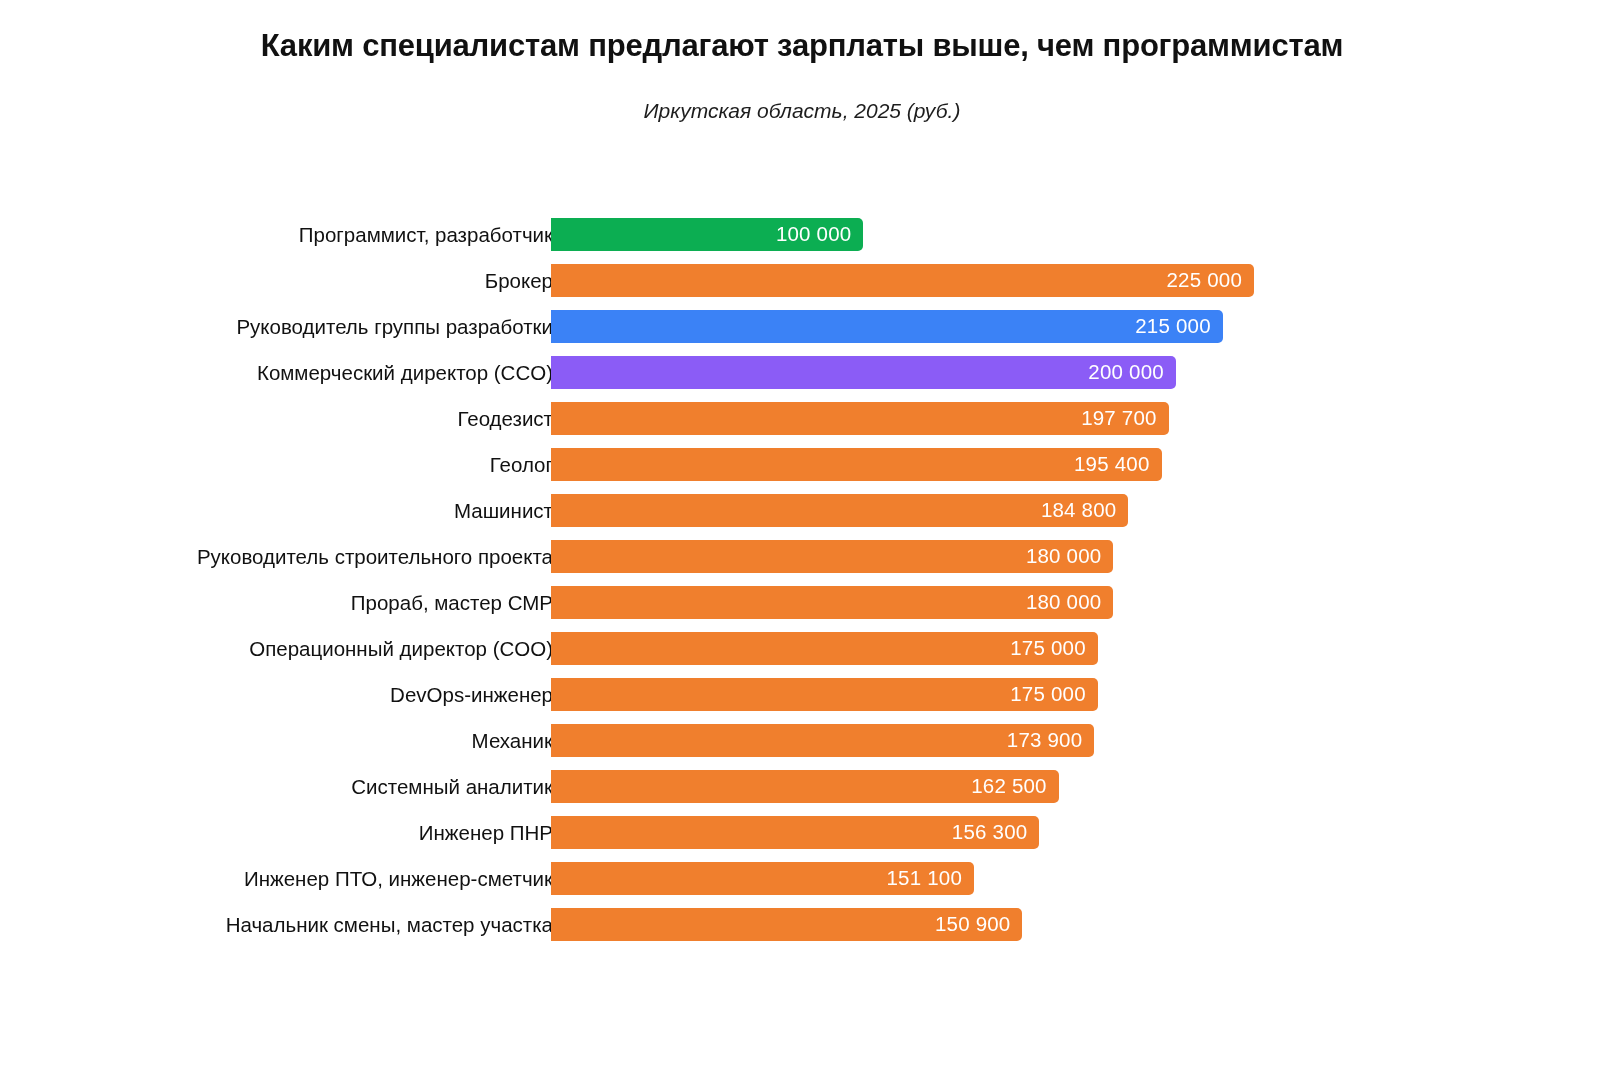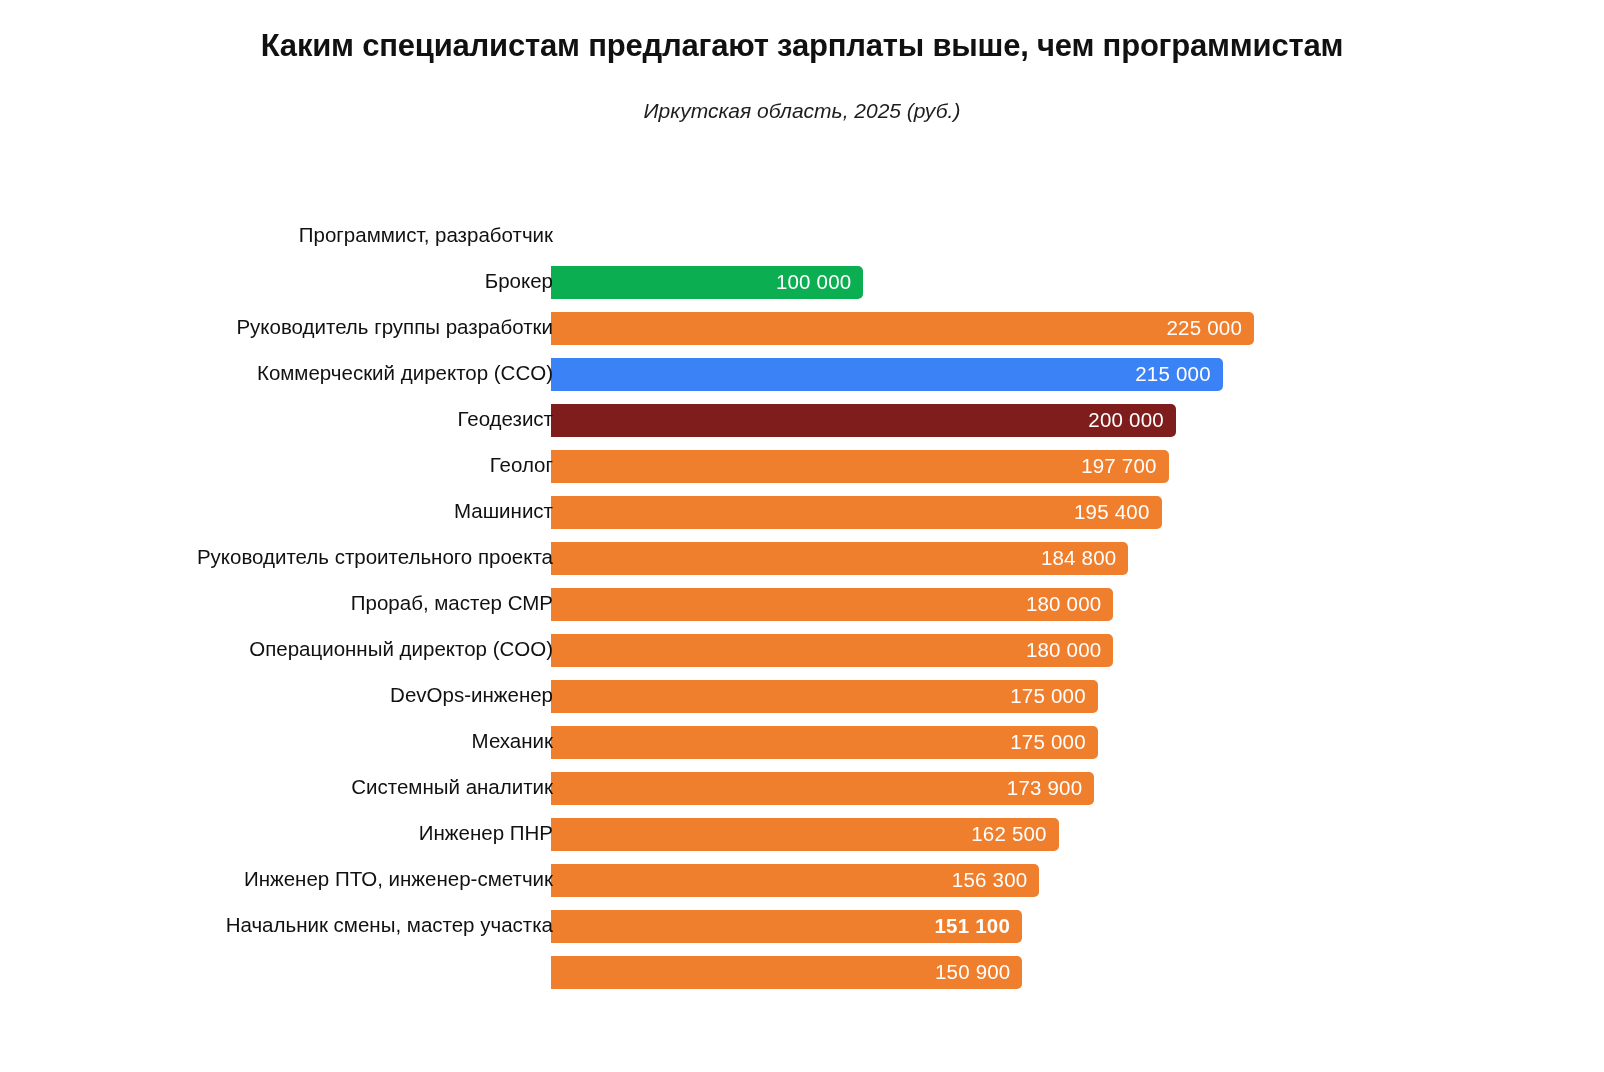--- a/index.html
+++ b/index.html
@@ -72,21 +72,20 @@
     height: 33px;
   }
   .bar {
     height: 33px;
     border-radius: 0 5px 5px 0;
     display: flex;
     align-items: center;
     justify-content: flex-end;
     box-sizing: border-box;
     padding-right: 12px;
-    margin-top: 48px;
   }
   .bar-value {
     font-size: 20.5px;
     color: #ffffff;
     line-height: 1;
     white-space: nowrap;
     letter-spacing: 0.2px;
   }
 </style>
 </head>
@@ -120,21 +119,21 @@
         <div class="cat-label">Руководитель группы разработки</div>
         <div class="bar-track">
           <div class="bar" style="width: 671.756px; background: #3b82f6;">
             <span class="bar-value">215 000</span>
           </div>
         </div>
       </div>
       <div class="row">
         <div class="cat-label">Коммерческий директор (CCO)</div>
         <div class="bar-track">
-          <div class="bar" style="width: 624.889px; background: #7f1d1d;">
+          <div class="bar" style="width: 624.889px; background: #8b5cf6;">
             <span class="bar-value">200 000</span>
           </div>
         </div>
       </div>
       <div class="row">
         <div class="cat-label">Геодезист</div>
         <div class="bar-track">
           <div class="bar" style="width: 617.703px; background: rgb(240, 127, 45);">
             <span class="bar-value">197 700</span>
           </div>
@@ -208,21 +207,21 @@
         <div class="cat-label">Инженер ПНР</div>
         <div class="bar-track">
           <div class="bar" style="width: 488.351px; background: rgb(240, 127, 45);">
             <span class="bar-value">156 300</span>
           </div>
         </div>
       </div>
       <div class="row">
         <div class="cat-label">Инженер ПТО, инженер-сметчик</div>
         <div class="bar-track">
-          <div class="bar" style="width: 471px; background: rgb(240, 127, 45); font-weight: bold;">
+          <div class="bar" style="width: 423px; background: rgb(240, 127, 45);">
             <span class="bar-value">151 100</span>
           </div>
         </div>
       </div>
       <div class="row">
         <div class="cat-label">Начальник смены, мастер участка</div>
         <div class="bar-track">
           <div class="bar" style="width: 471.479px; background: rgb(240, 127, 45);">
             <span class="bar-value">150 900</span>
           </div>

